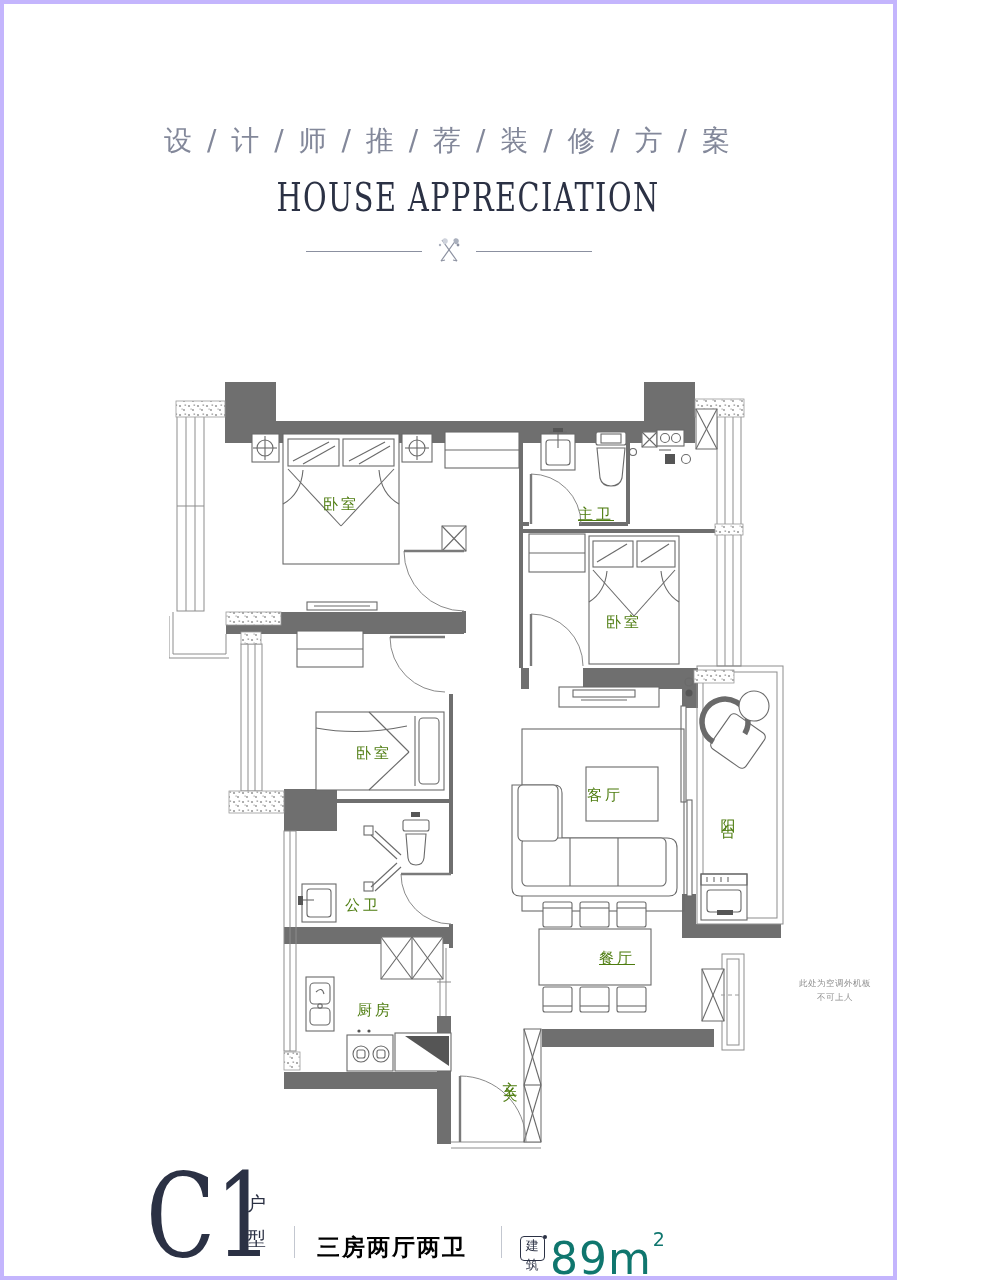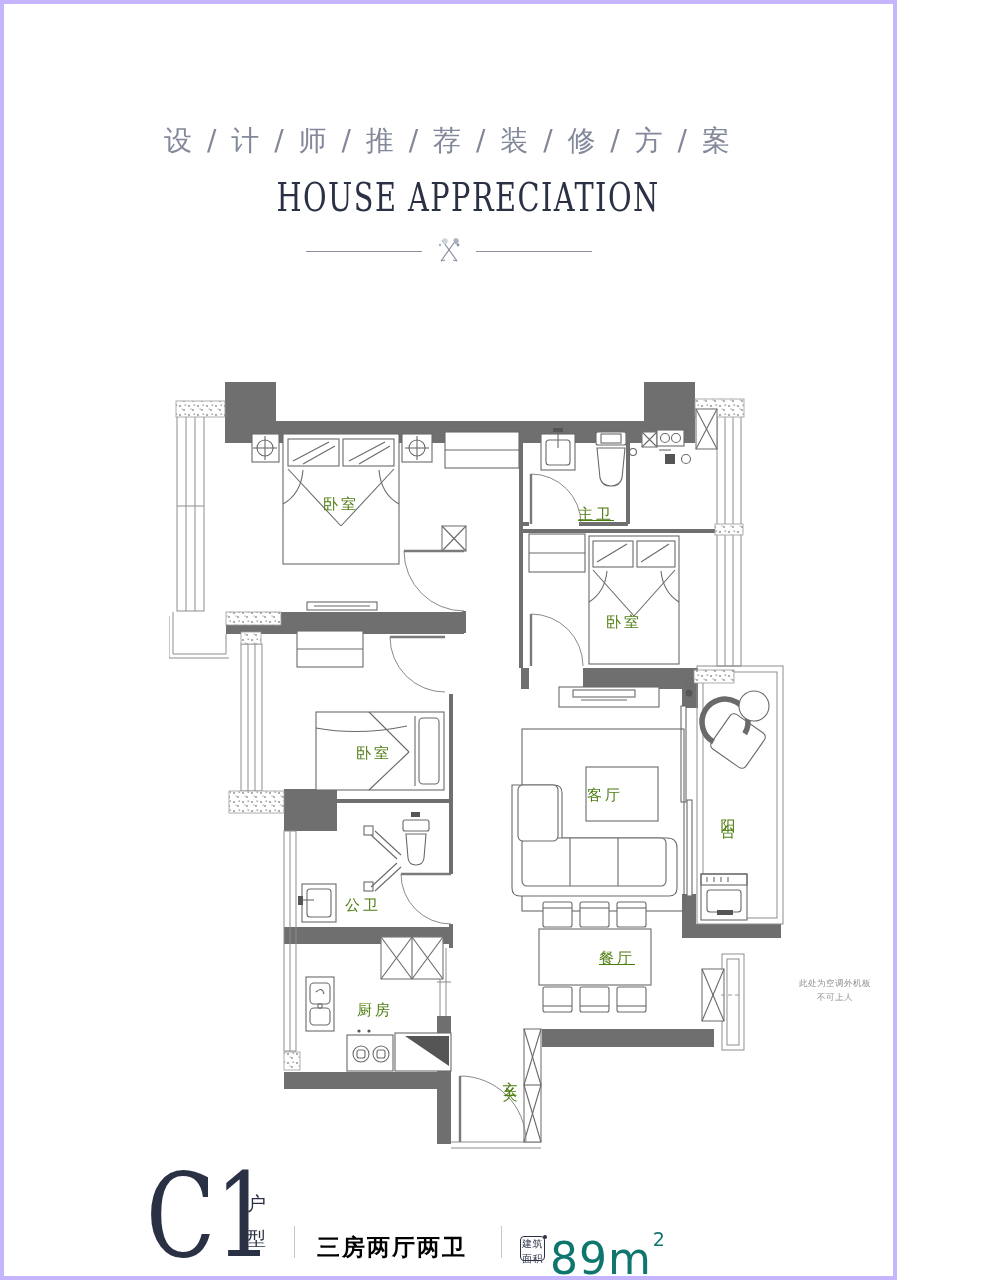--- a/index.html
+++ b/index.html
@@ -24,21 +24,21 @@
   .ftr{position:absolute;left:0;top:1160px;width:100%;height:110px;}
   .f-c1{position:absolute;left:142px;top:4px;color:#2b3144;}
   .f-c1 span{display:inline-block;font-family:"DejaVu Serif","Liberation Serif",serif;
              font-size:116px;line-height:.82;transform:scaleX(.78);transform-origin:left top;}
   .f-huxing{position:absolute;left:243px;top:30px;color:#2b3144;font-size:19px;line-height:1;}
   .f-huxing div{margin-bottom:16px;}
   .f-bar{position:absolute;width:1px;height:32px;background:#c3c7d0;top:62px;}
   .f-bar1{left:290px;} .f-bar2{left:497px;}
   .f-layout{position:absolute;left:313px;top:68px;font-size:23px;letter-spacing:2px;color:#000000;font-weight:600;}
   .f-badge{position:absolute;left:516px;top:72px;width:23px;height:23px;border:1px solid #2b3144;border-radius:4px;
-           color:#2b3144;font-size:10px;line-height:1.45;text-align:center;letter-spacing:.5px;}
+           color:#2b3144;font-size:13px;line-height:1.45;text-align:center;letter-spacing:.5px;}
   .f-badge-dot{position:absolute;right:-3px;top:-2px;width:4px;height:4px;border-radius:50%;background:#2b3144;}
   .f-area{position:absolute;left:546px;top:64px;color:#0f766e;font-size:44px;letter-spacing:1px;}
   .f-area sup{font-size:19px;vertical-align:28px;margin-left:1px;}
   
   .w{fill:#6f6f6f;}
   .ln{stroke:#6f6f6f;stroke-width:4;fill:none;}
   .fn{stroke:#6a6a6a;stroke-width:1.1;fill:#fff;}
   .fn2{stroke:#6a6a6a;stroke-width:1.1;fill:none;}
   .win{stroke:#8d8d8d;stroke-width:1;fill:none;}
   .arc{stroke:#8a8a8a;stroke-width:1;fill:none;}

